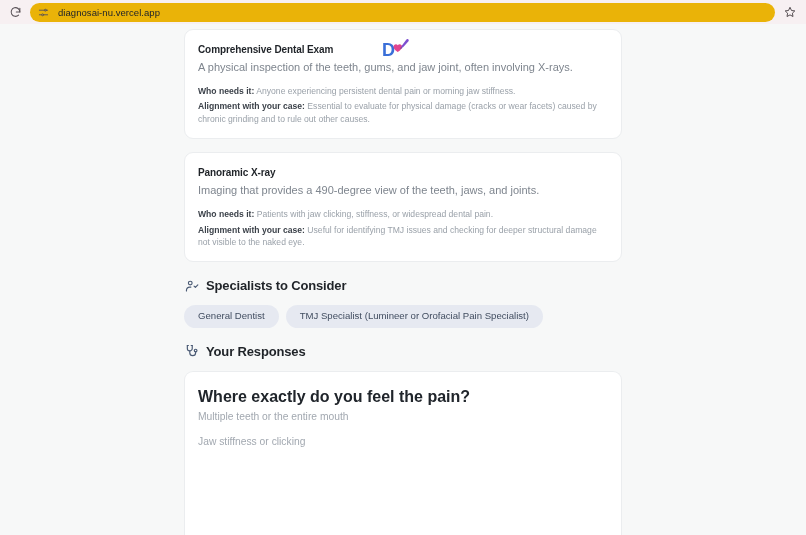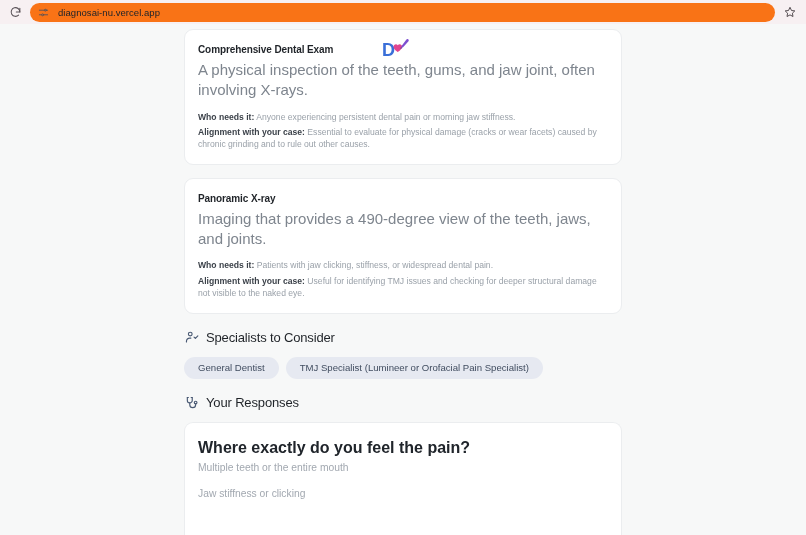--- a/index.html
+++ b/index.html
@@ -36,21 +36,21 @@
     display: flex;
     align-items: center;
     justify-content: center;
     color: #5a5358;
   }
   .chrome-icon svg { display: block; }
 
   .omnibox {
     flex: 1 1 auto;
     height: 19px;
-    background: #f97316;
+    background: #eab308;
     border-radius: 10px;
     display: flex;
     align-items: center;
     padding: 0 6px;
     gap: 7px;
     min-width: 0;
   }
 
   .omnibox-url {
     font-size: 9.5px;
@@ -97,21 +97,21 @@
 
   .card-title {
     font-size: 10px;
     font-weight: 700;
     color: #1f2328;
     letter-spacing: -0.1px;
     margin-bottom: 5px;
   }
 
   .card-desc {
-    font-size: 15px;
+    font-size: 11px;
     color: #7e858e;
     line-height: 1.35;
     margin-bottom: 10px;
   }
 
   .meta-line {
     font-size: 8.6px;
     line-height: 1.45;
     color: #9aa1a9;
     margin-bottom: 3px;
@@ -147,21 +147,21 @@
     flex: 0 0 auto;
     color: #4a5a74;
     display: flex;
     align-items: center;
     justify-content: center;
   }
   .section-icon svg { display: block; }
 
   .section-title {
     font-size: 13px;
-    font-weight: 400;
+    font-weight: 700;
     color: #1f2328;
     letter-spacing: -0.15px;
   }
 
   
   .chip-row {
     display: flex;
     flex-wrap: wrap;
     gap: 7px;
     margin-bottom: 16px;

